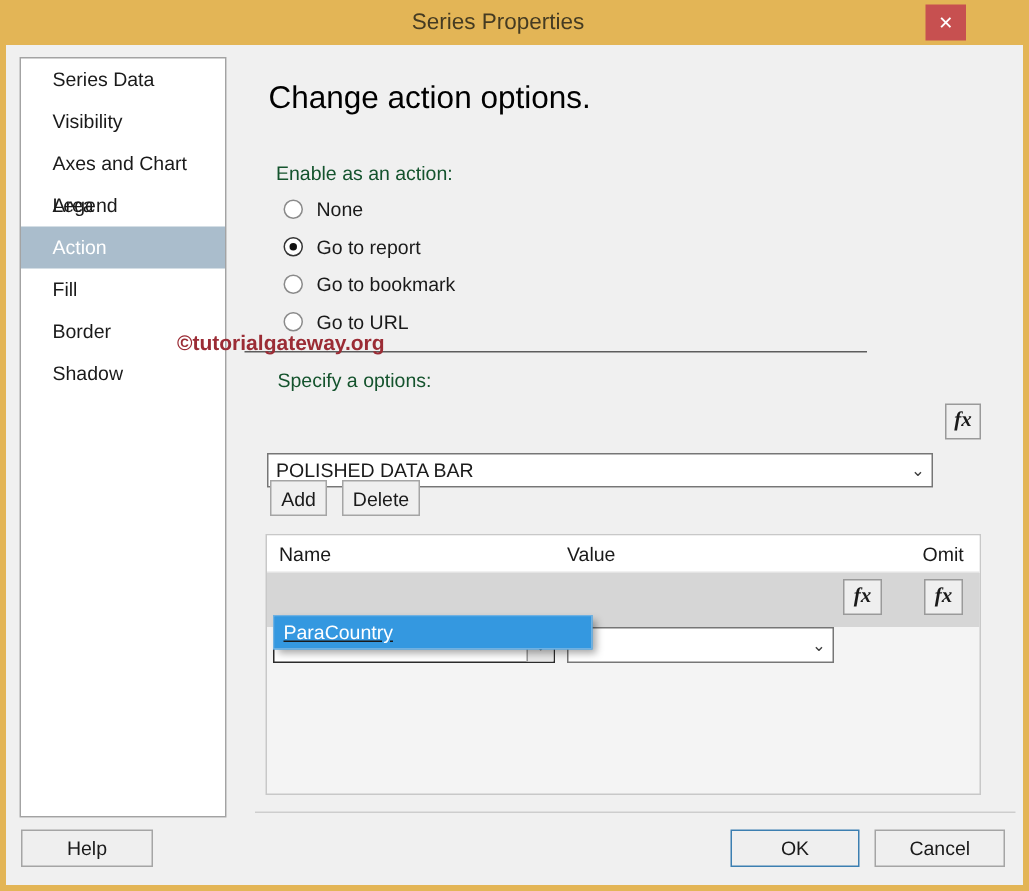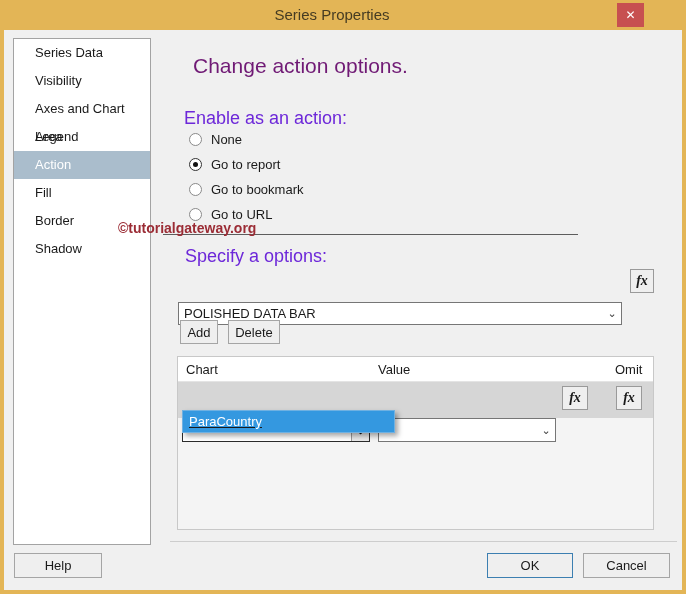--- a/index.html
+++ b/index.html
@@ -15,22 +15,22 @@
     text-align:center; font-size:15px; color:#453b22;}
   .close-btn{position:absolute; right:4px; top:3px; width:27px; height:24px; background:var(--close_red);
     color:#fff; text-align:center; line-height:24px; font-size:12px; cursor:pointer;}
   .dialog-body{position:absolute; left:4px; top:30px; width:678px; height:560px; background:var(--body_bg);}
 
   .sidebar{position:absolute; left:13px; top:38px; width:138px; height:507px; background:#fff;
     border:1px solid #a3a3a3;}
   .side-item{height:28px; line-height:28px; padding-left:21px; font-size:13px; color:#1a1a1a; cursor:pointer;}
   .side-item.selected{background:var(--sidebar_selected); color:#fff;}
 
-  .heading{position:absolute; left:193px; top:54px; font-size:21px; font-weight:300; color:#701a75;}
-  .label{position:absolute; font-size:18px; color:#6d28d9;}
+  .heading{position:absolute; left:179px; top:54px; font-size:21px; font-weight:300; color:#000000;}
+  .label{position:absolute; font-size:13px; color:#14532d;}
 
   .radio-row{position:absolute; left:189px; display:flex; align-items:center; gap:9px; cursor:pointer;}
   .radio{width:13px; height:13px; border:1px solid #8a8a8a; border-radius:50%; background:#fff; position:relative; flex:none;}
   .radio.selected{border-color:#333;}
   .radio.selected::after{content:''; position:absolute; left:3px; top:3px; width:5px; height:5px;
     background:#111; border-radius:50%;}
   .radio-label{font-size:13px;}
 
   .watermark{position:absolute; left:118px; top:220px; font-size:14px; font-weight:bold; color:var(--watermark_red); z-index:3;}
   .hline{position:absolute; left:163px; top:234px; width:415px; height:1px; background:#5d5d5d;}
@@ -128,21 +128,21 @@
     <span class="combo-btn">⌄</span>
   </div>
   <div class="fx-btn report-fx">fx</div>
 
 
   <button class="btn add-btn">Add</button>
   <button class="btn del-btn">Delete</button>
 
   <div class="param-table">
     <div class="param-header">
-      <span class="col-name">Chart</span>
+      <span class="col-name">Name</span>
       <span class="col-value">Value</span>
       <span class="col-omit">Omit</span>
     </div>
     <div class="param-row"></div>
   </div>
 
   <div class="combo name-combo">
     <span class="combo-text"></span>
     <span class="combo-btn">⌄</span>
   </div>

